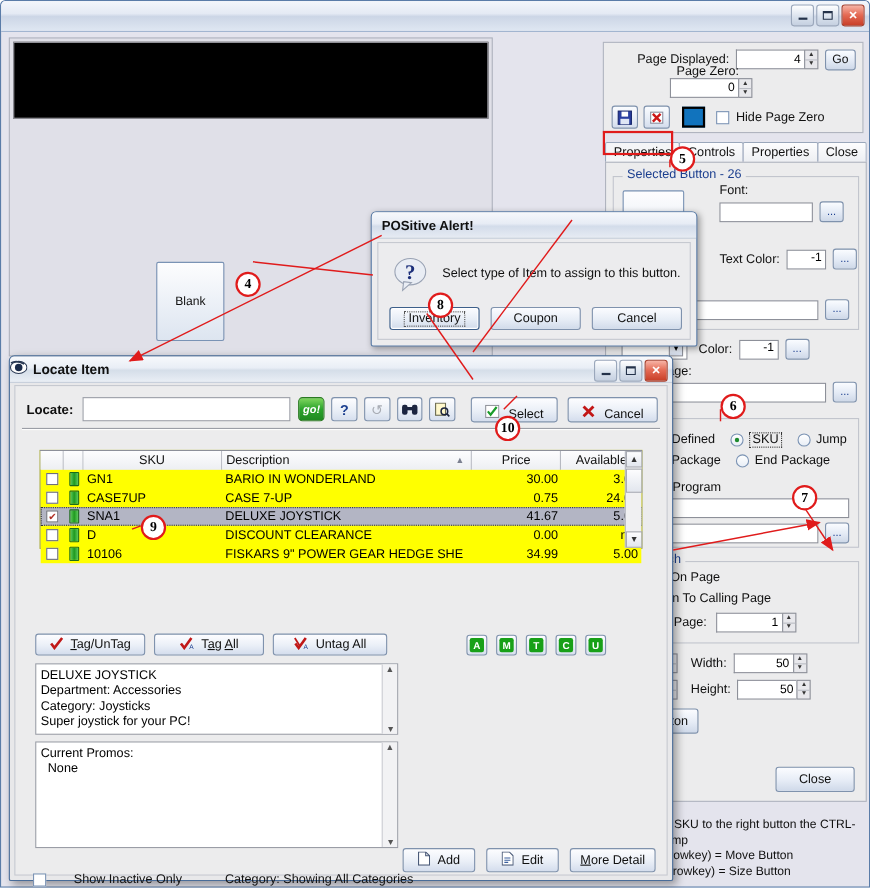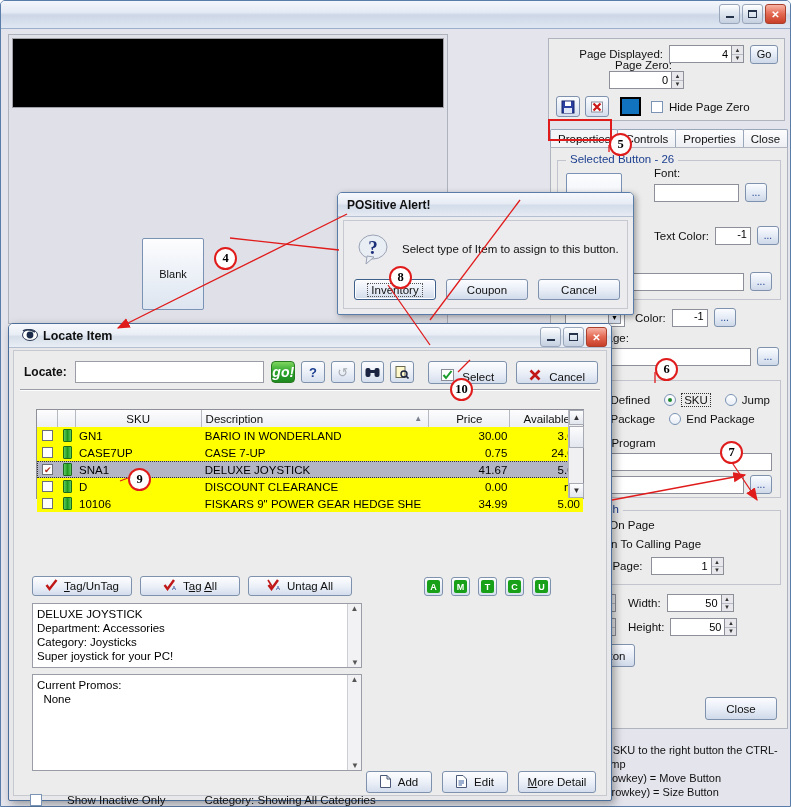--- a/index.html
+++ b/index.html
@@ -156,32 +156,32 @@
   
   .locate {
     position:absolute; left:8px; top:323px; width:604px; height:478px; z-index:60;
     border:1px solid #4a6d99; border-radius:5px 5px 2px 2px;
     background:#e8e8ea;
     box-shadow:3px 3px 8px rgba(0,0,0,0.35);
   }
   .locate-title {
     height:24px; border-radius:4px 4px 0 0; border-bottom:1px solid #b4c0d2;
     background:linear-gradient(to bottom,#f7f9fc 0%, #e9eef6 45%, #d5dee9 55%, #e9eef5 100%);
-    display:flex; align-items:center; padding-left:13px; position:relative;
+    display:flex; align-items:center; padding-left:0; position:relative;
   }
   .locate-title .ttl { font-size:12.5px; font-weight:bold; color:#101010; margin-left:5px; }
   .locate-body { position:absolute; left:4px; top:26px; right:4px; bottom:4px; background:#ececed; border:1px solid #c6c9d0; }
 
   .locate-row { position:absolute; left:10px; top:8px; right:8px; height:26px; display:flex; align-items:center; }
   .locate-lbl { font-size:12px; font-weight:bold; color:#101010; margin-right:8px; }
   .locate-input { width:200px; height:22px; border:1px solid #9a9da6; background:#fff; }
   .go-green {
     width:25px; height:22px; margin-left:7px; border-radius:4px; border:1px solid #2a7a22;
     background:linear-gradient(to bottom,#7fd65e,#2ba32b 50%,#1f8a20);
-    color:#fff; font-size:14px; font-weight:bold; font-style:italic;
+    color:#fff; font-size:10px; font-weight:bold; font-style:italic;
     display:flex; align-items:center; justify-content:center; cursor:pointer;
   }
   .tbtn {
     width:25px; height:22px; margin-left:6px; border-radius:3px; border:1px solid #7f92ad;
     background:linear-gradient(to bottom,#fdfdff,#eaeff7 55%,#d6dfee);
     display:flex; align-items:center; justify-content:center; cursor:pointer; font-size:13px;
   }
   .tbtn.disabled { color:#a8acb4; }
   .selbtn {
     height:23px; padding:0 12px; margin-left:14px; border-radius:3px; border:1px solid #7f92ad;

